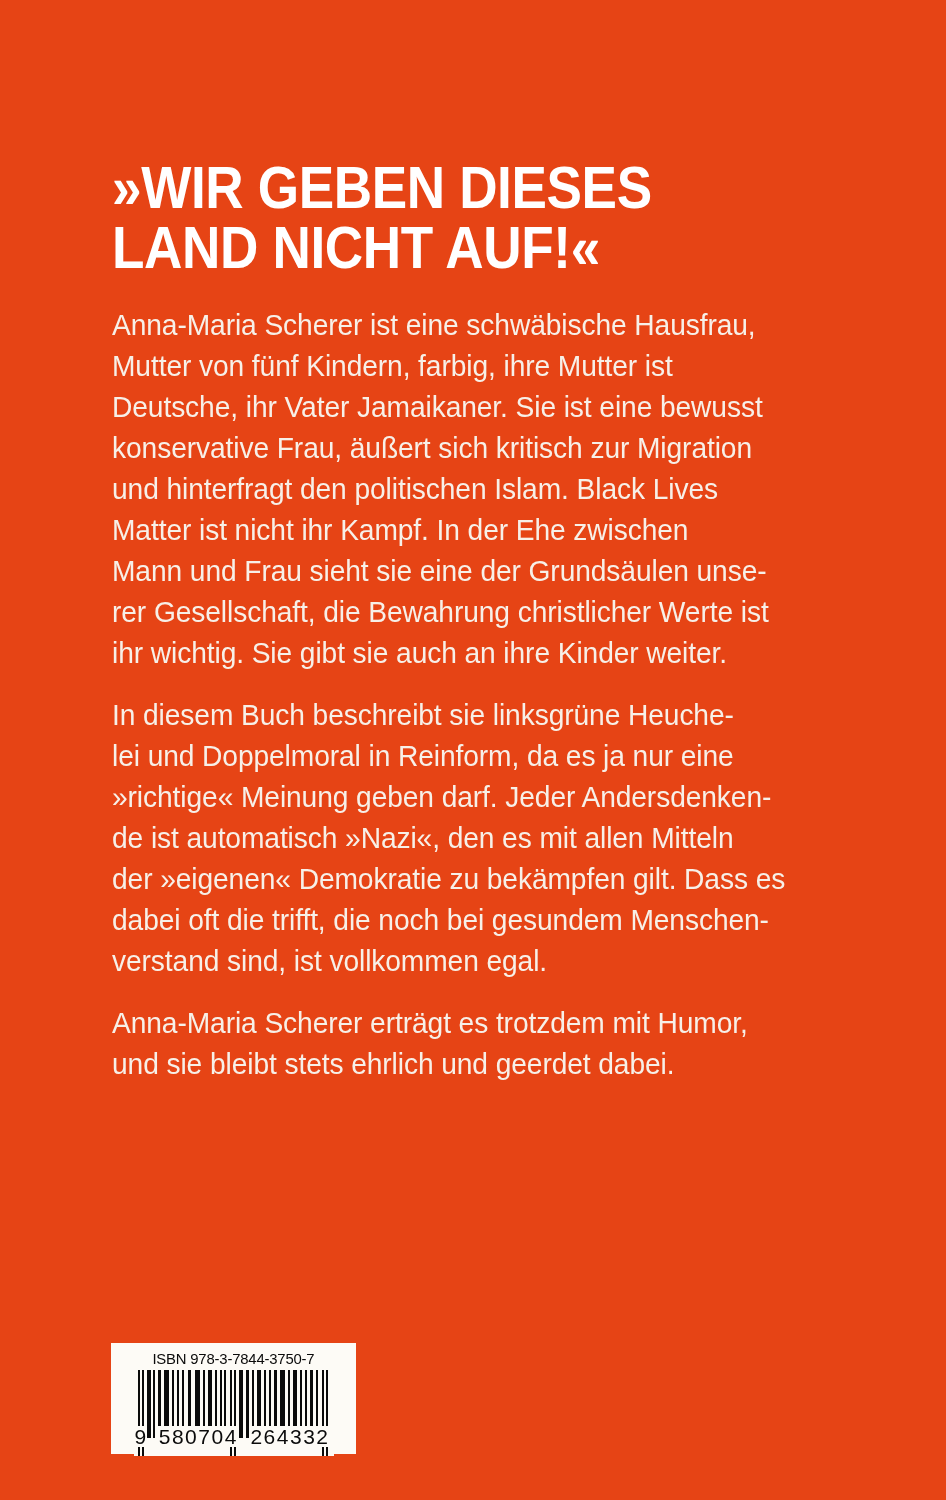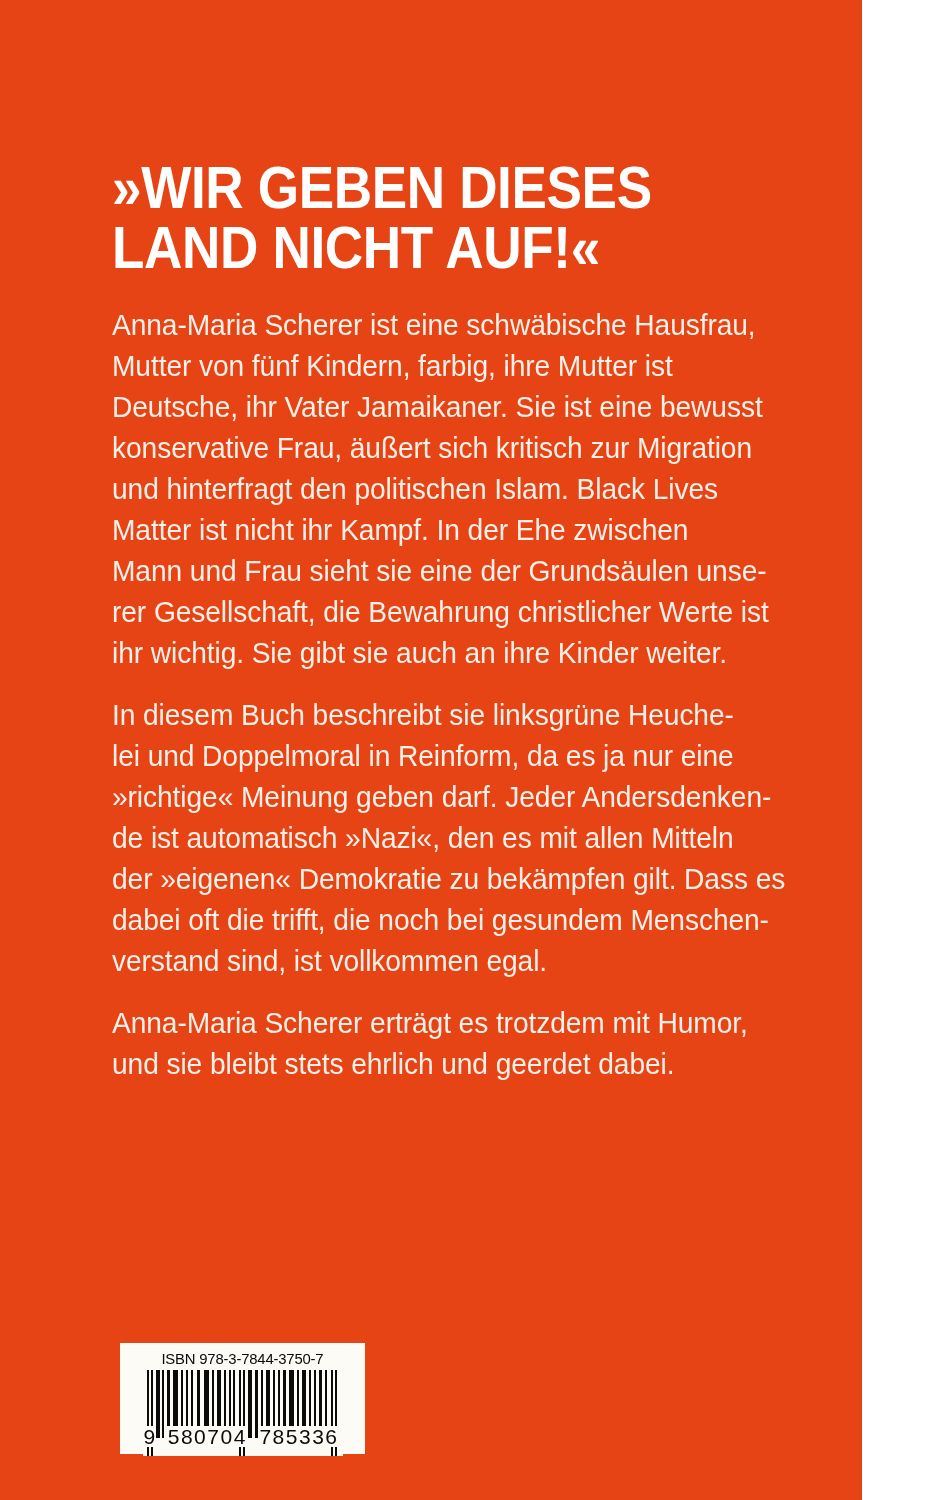--- a/index.html
+++ b/index.html
@@ -9,21 +9,21 @@
   }
   body {
     width: 946px;
     height: 1500px;
     overflow: hidden;
     font-family: "Liberation Sans", sans-serif;
   }
 
   .cover {
     position: relative;
-    width: 862px;
+    width: 946px;
     height: 1500px;
     background: #e64415;
     box-sizing: border-box;
     overflow: hidden;
   }
 
   
   .headline {
     position: absolute;
     left: 112px;
@@ -60,21 +60,21 @@
     transform-origin: left top;
     white-space: pre-line;
   }
   .para:last-child {
     margin-bottom: 0;
   }
 
   
   .isbn-block {
     position: absolute;
-    left: 120px;
+    left: 111px;
     top: 1343px;
     width: 245px;
     height: 111px;
     background: #fdfbf6;
     box-sizing: border-box;
     padding: 7px 10px 6px 10px;
     display: flex;
     flex-direction: column;
     align-items: center;
   }
@@ -198,18 +198,18 @@
           <rect x="182" y="0" width="2" height="68"></rect>
 
           <rect x="188" y="0" width="2" height="86"></rect>
           <rect x="192" y="0" width="2" height="86"></rect>
         </g>
       </svg>
 
       <div class="barcode-digits">
         <span class="digit-group dg-left">9</span>
         <span class="digit-group dg-mid">580704</span>
-        <span class="digit-group dg-right">785336</span>
+        <span class="digit-group dg-right">264332</span>
       </div>
     </div>
   </div>
 
 </div>
 
 </body></html>

